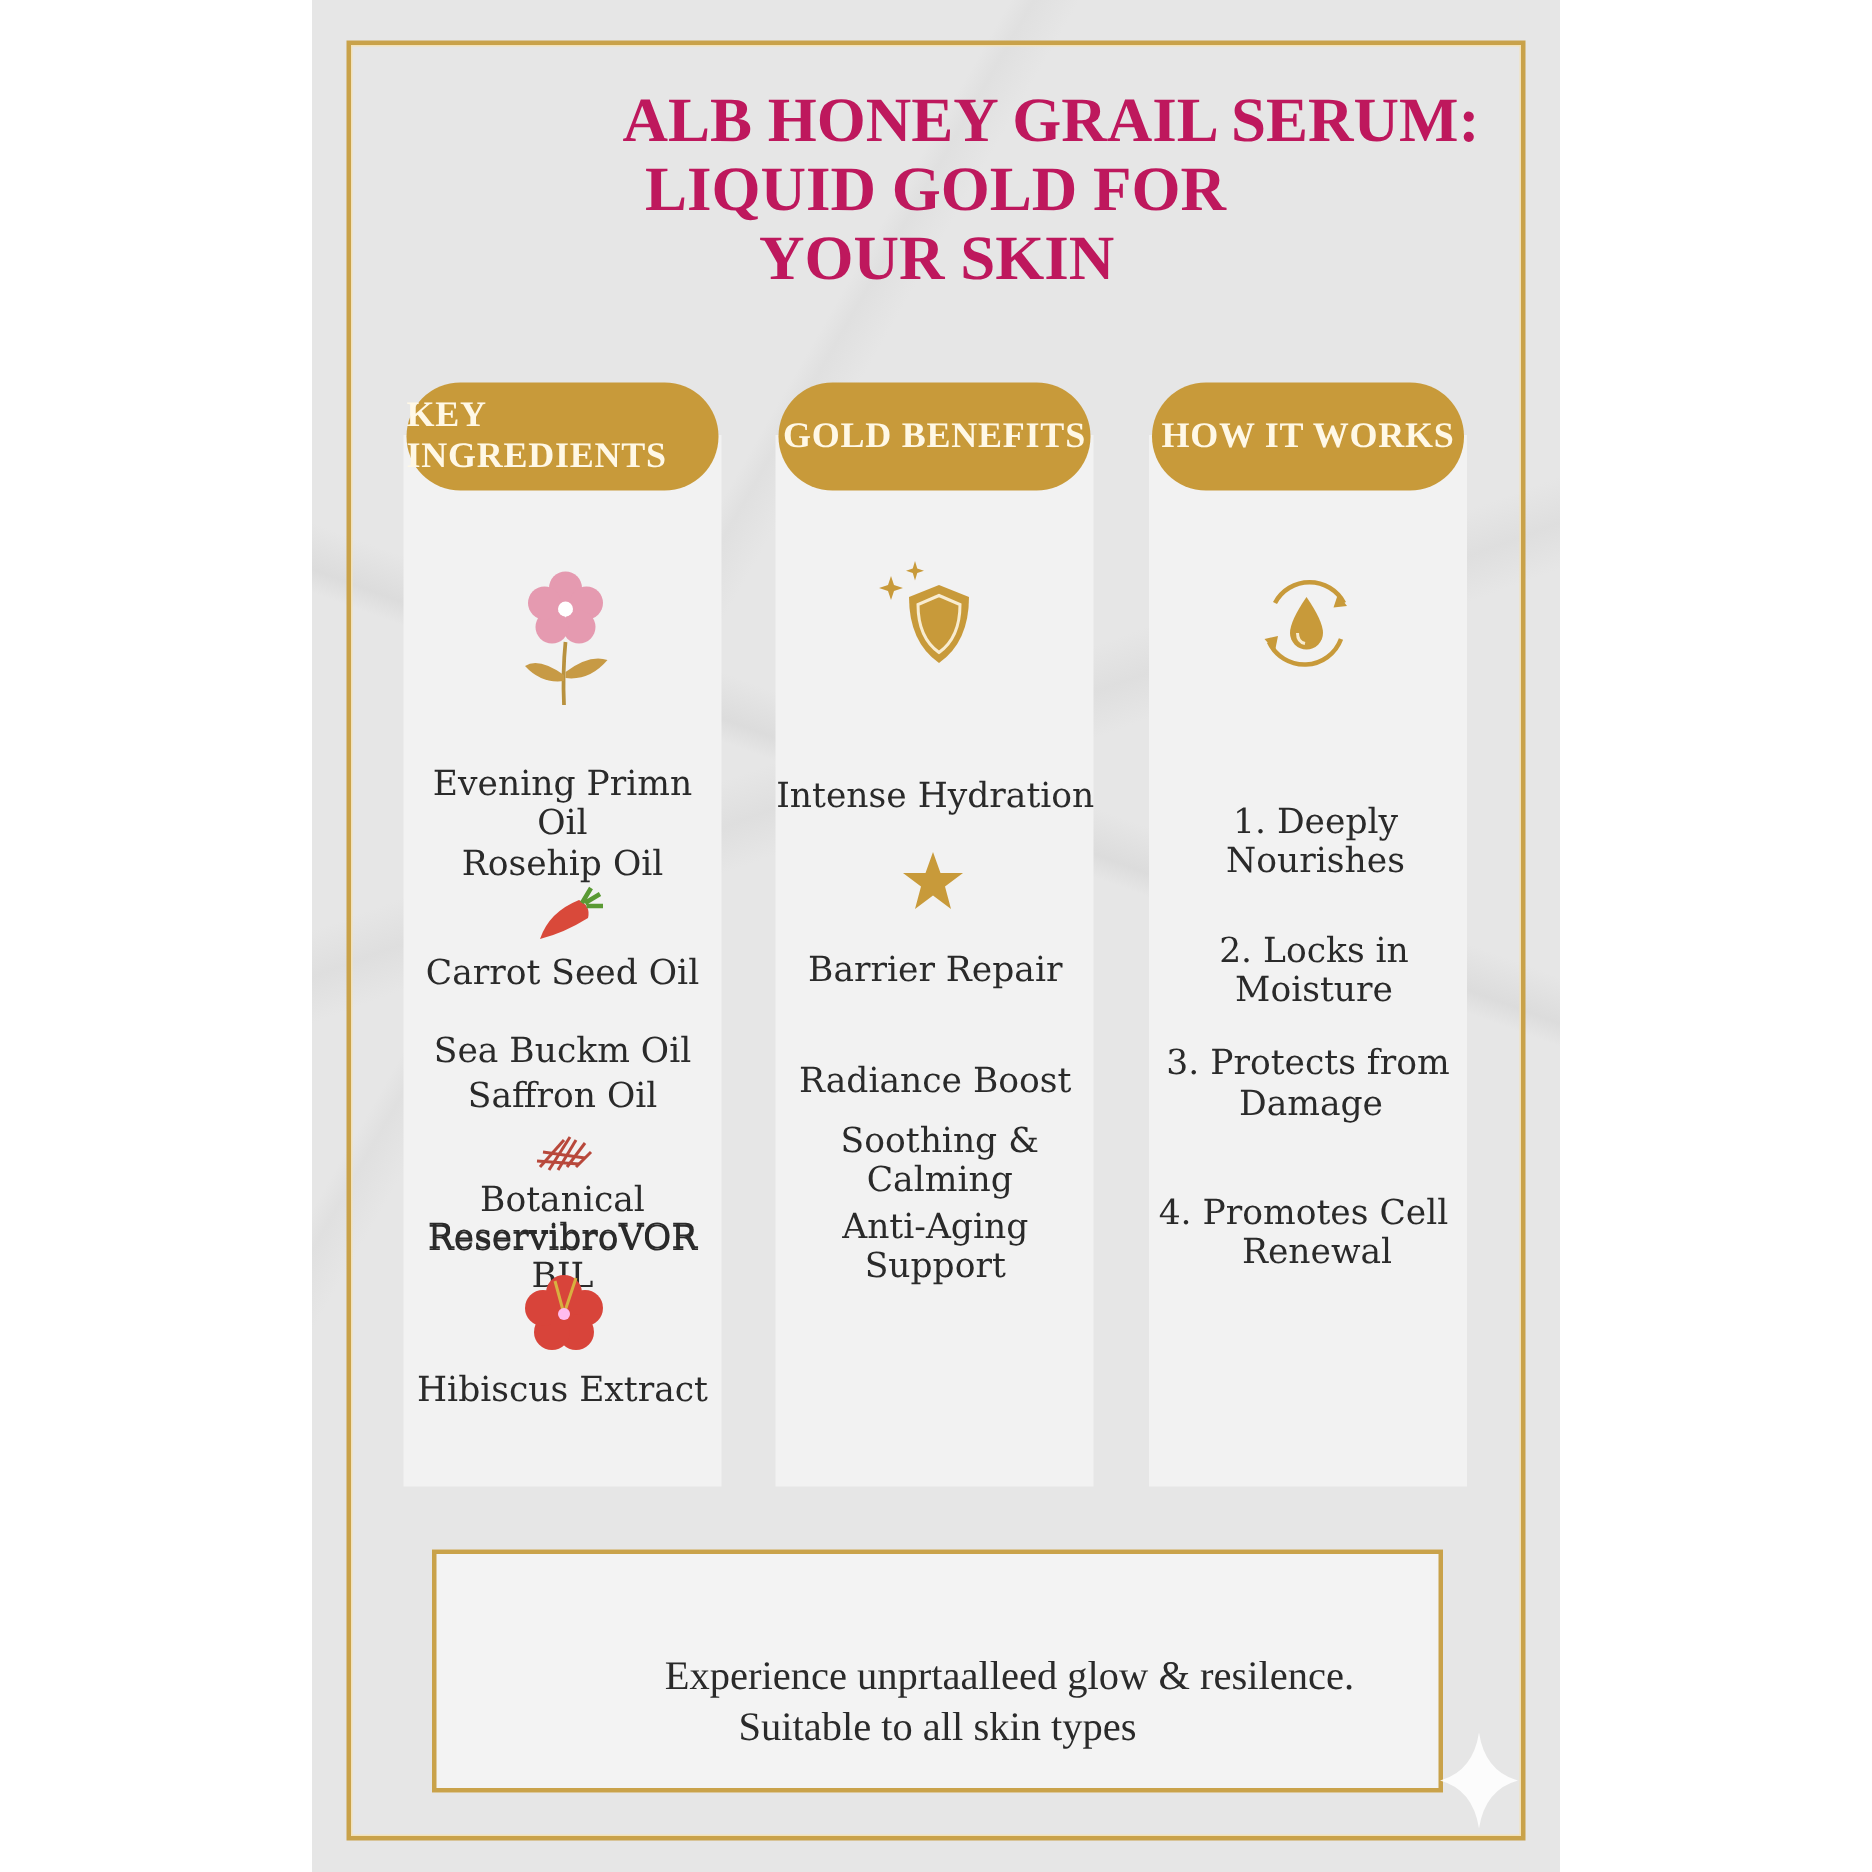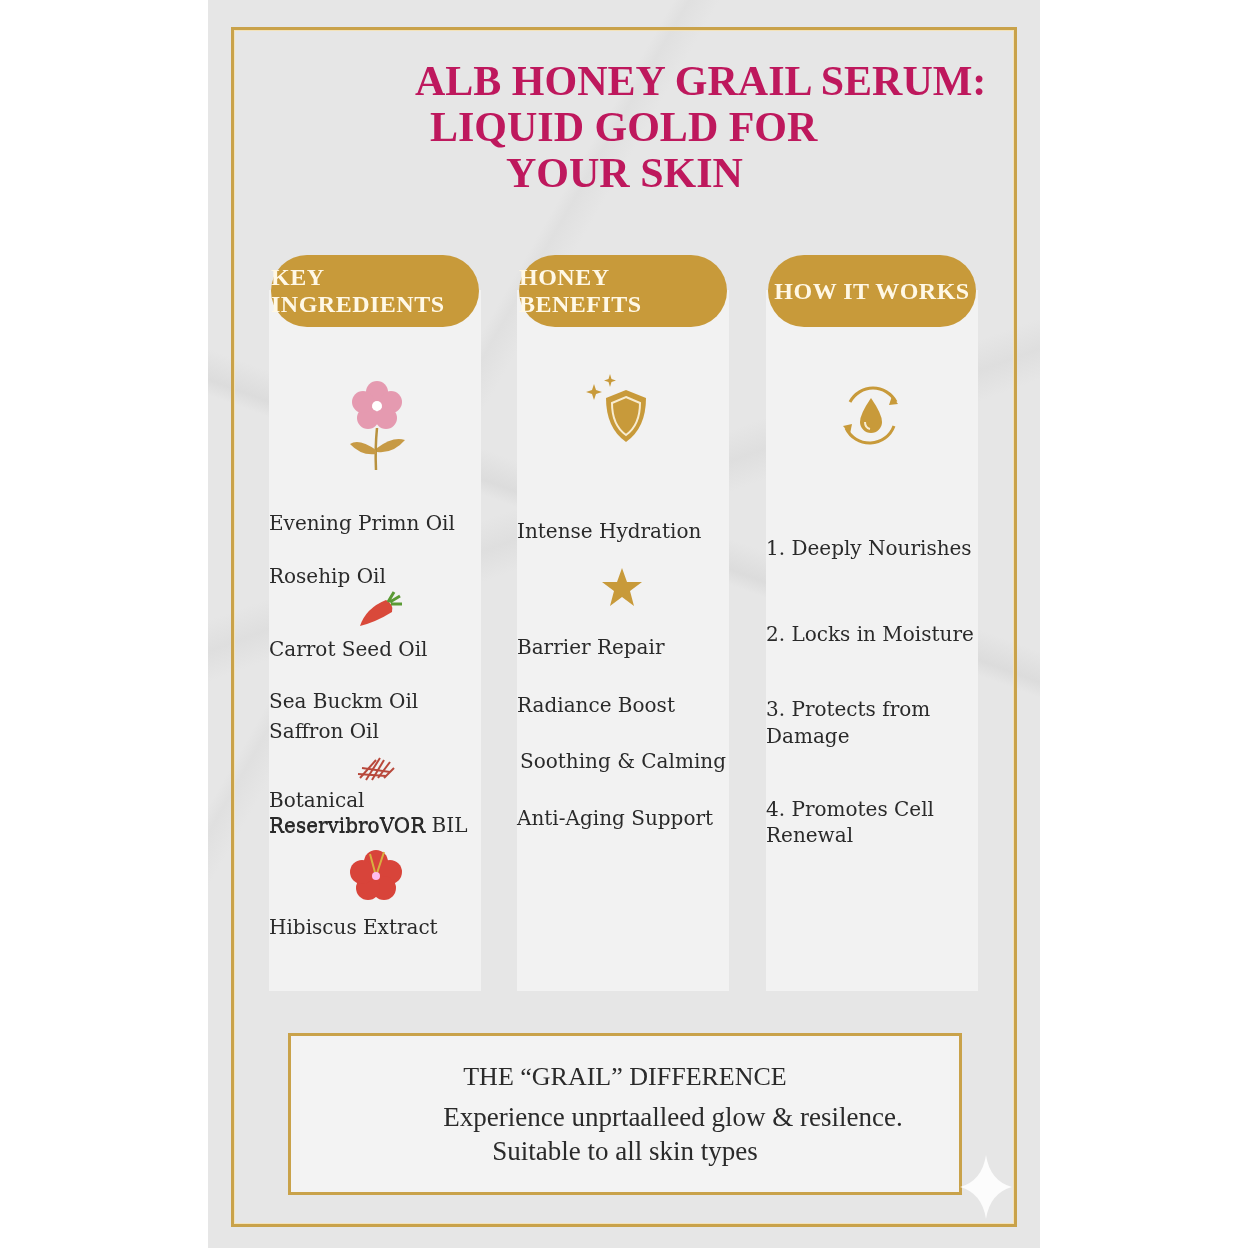--- a/index.html
+++ b/index.html
@@ -13,21 +13,21 @@
   .frame { position:absolute; left:231px; top:27px; width:780px; height:1194px; border:3px solid #c9a24a; box-shadow: inset 0 0 0 1px #f3e2b8; }
   .title { position:absolute; left:0; width:1248px; font-family:"Liberation Serif", serif; font-weight:bold; color:#be185d; font-size:42px; line-height:46px; }
   .t1 { top:58px; left:415px; width:auto; }
   .t2 { top:104px; left:430px; width:auto; }
   .t3 { top:150px; left:506px; width:auto; }
   .col { position:absolute; top:290px; width:212px; height:701px; background:#f2f2f2; }
   .c1 { left:269px; } .c2 { left:517px; } .c3 { left:766px; }
   .pill { position:absolute; top:255px; width:208px; height:72px; border-radius:36px; background:#c89a3a; color:#fff8e6;
     font-family:"Liberation Serif", serif; font-weight:bold; font-size:24px; display:flex; align-items:center; justify-content:center; letter-spacing:0.5px; }
   .p1 { left:271px; } .p2 { left:519px; } .p3 { left:768px; }
-  .txt { position:absolute; font-family:"DejaVu Serif", serif; font-size:20px; color:#2a2a2a; line-height:26px; }
+  .txt { position:absolute; font-family:"DejaVu Serif", serif; font-size:23px; color:#2a2a2a; text-align:center; line-height:26px; }
   .icon { position:absolute; }
   .bottom { position:absolute; left:288px; top:1033px; width:668px; height:156px; border:3px solid #c9a24a; background:#f3f3f3; text-align:center; }
   .b-h { position:absolute; left:0; width:100%; top:26px; font-family:"Liberation Serif", serif; font-size:26px; color:#2a2a2a; }
   .b-l1 { position:absolute; left:0; width:100%; top:66px; font-family:"Liberation Serif", serif; font-size:27px; color:#2a2a2a;padding-left:48px; }
   .b-l2 { position:absolute; left:0; width:100%; top:100px; font-family:Liberation Serif, serif; font-size:27px; color:#2a2a2a; }
   .sparkle { position:absolute; left:960px; top:1155px; }
 </style>
 </head>
 <body>
 
@@ -36,21 +36,21 @@
 
 <div class="title t1">ALB HONEY GRAIL SERUM:</div>
 <div class="title t2">LIQUID GOLD FOR</div>
 <div class="title t3">YOUR SKIN</div>
 
 <div class="col c1"></div>
 <div class="col c2"></div>
 <div class="col c3"></div>
 
 <div class="pill p1">KEY INGREDIENTS</div>
-<div class="pill p2">HONEY BENEFITS</div>
+<div class="pill p2">GOLD BENEFITS</div>
 <div class="pill p3">HOW IT WORKS</div>
 
 <svg class="icon" style="left:345px;top:378px" width="64" height="96" viewBox="0 0 64 96">
   <path d="M32 50 Q30 70 31 92" stroke="#b8913e" stroke-width="2.5" fill="none"></path>
   <path d="M31 72 Q14 60 5 66 Q16 78 31 76Z" fill="#c79a45"></path>
   <path d="M32 70 Q48 58 60 62 Q48 76 32 74Z" fill="#c79a45"></path>
   <g fill="#e59ab0">
     <circle cx="32" cy="14" r="11"></circle>
     <circle cx="46" cy="24" r="11"></circle>
     <circle cx="41" cy="40" r="11"></circle>
@@ -99,40 +99,39 @@
   <path d="M8 12 L10 18 L16 20 L10 22 L8 28 L6 22 L0 20 L6 18Z" fill="#c89a3a"></path>
   <path d="M24 2 L25.5 7 L30 8.5 L25.5 10 L24 15 L22.5 10 L18 8.5 L22.5 7Z" fill="#c89a3a"></path>
   <path d="M40 18 L60 26 Q60 56 40 70 Q20 56 20 26Z" fill="#c89a3a"></path>
   <path d="M40 25 L54 31 Q54 53 40 63 Q26 53 26 31Z" fill="none" stroke="#f8ecd0" stroke-width="2"></path>
 </svg>
 <div class="txt" style="left:517px;width:213px;top:518px">Intense Hydration</div>
 <svg class="icon" style="left:601px;top:567px" width="42" height="40" viewBox="0 0 42 40">
   <path d="M21 1 L26 15 L41 15 L29 24 L33 39 L21 30 L9 39 L13 24 L1 15 L16 15Z" fill="#c89a3a"></path>
 </svg>
 <div class="txt" style="left:517px;width:213px;top:634px">Barrier Repair</div>
-<div class="txt" style="left:517px;width:213px;top:692px">Radiance Boost</div>
+<div class="txt" style="left:517px;width:213px;top:708px">Radiance Boost</div>
 <div class="txt" style="left:520px;width:213px;top:748px">Soothing &amp; Calming</div>
 <div class="txt" style="left:517px;width:213px;top:805px">Anti-Aging Support</div>
 
 <svg class="icon" style="left:836px;top:380px" width="70" height="70" viewBox="0 0 70 70">
   <path d="M14 22 A26 26 0 0 1 60 22" stroke="#c89a3a" stroke-width="3" fill="none"></path>
   <path d="M56 16 L62 24 L53 25Z" fill="#c89a3a"></path>
   <path d="M58 46 A26 26 0 0 1 10 48" stroke="#c89a3a" stroke-width="3" fill="none"></path>
   <path d="M14 54 L7 46 L16 44Z" fill="#c89a3a"></path>
   <path d="M35 18 Q46 34 46 42 A11 11 0 0 1 24 42 Q24 34 35 18Z" fill="#c89a3a"></path>
   <path d="M29 42 Q29 48 34 49" stroke="#f8ecd0" stroke-width="2" fill="none"></path>
 </svg>
 <div class="txt" style="left:766px;width:222px;top:535px">1. Deeply Nourishes</div>
 <div class="txt" style="left:766px;width:220px;top:621px">2. Locks in Moisture</div>
 <div class="txt" style="left:766px;width:212px;top:696px">3. Protects from</div>
 <div class="txt" style="left:766px;width:216px;top:723px">Damage</div>
 <div class="txt" style="left:766px;width:206px;top:796px">4. Promotes Cell</div>
 <div class="txt" style="left:766px;width:224px;top:822px">Renewal</div>
 
 <div class="bottom">
-  <div class="b-h">THE “GRAIL” DIFFERENCE</div>
   <div class="b-l1">Experience unprtaalleed glow &amp; resilence.</div>
   <div class="b-l2">Suitable to all skin types</div>
 </div>
 
 <svg class="sparkle" width="52" height="64" viewBox="0 0 52 64">
   <path d="M26 0 Q30 26 52 32 Q30 38 26 64 Q22 38 0 32 Q22 26 26 0Z" fill="#ffffff" opacity="0.85"></path>
 </svg>
 
 </body></html>

